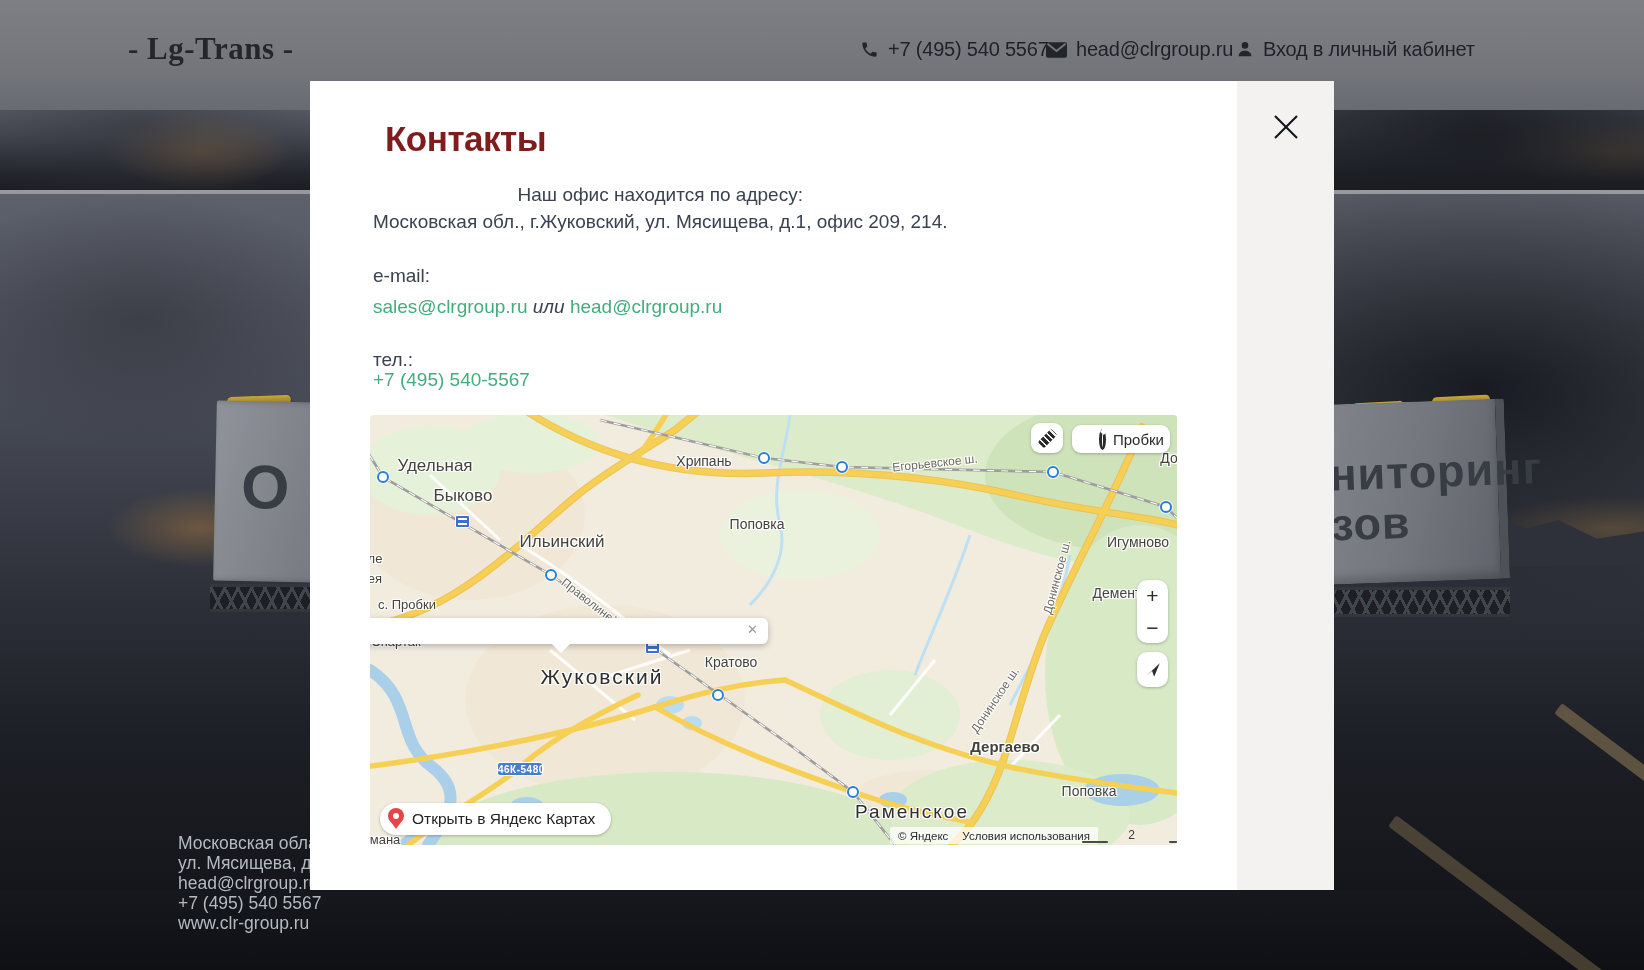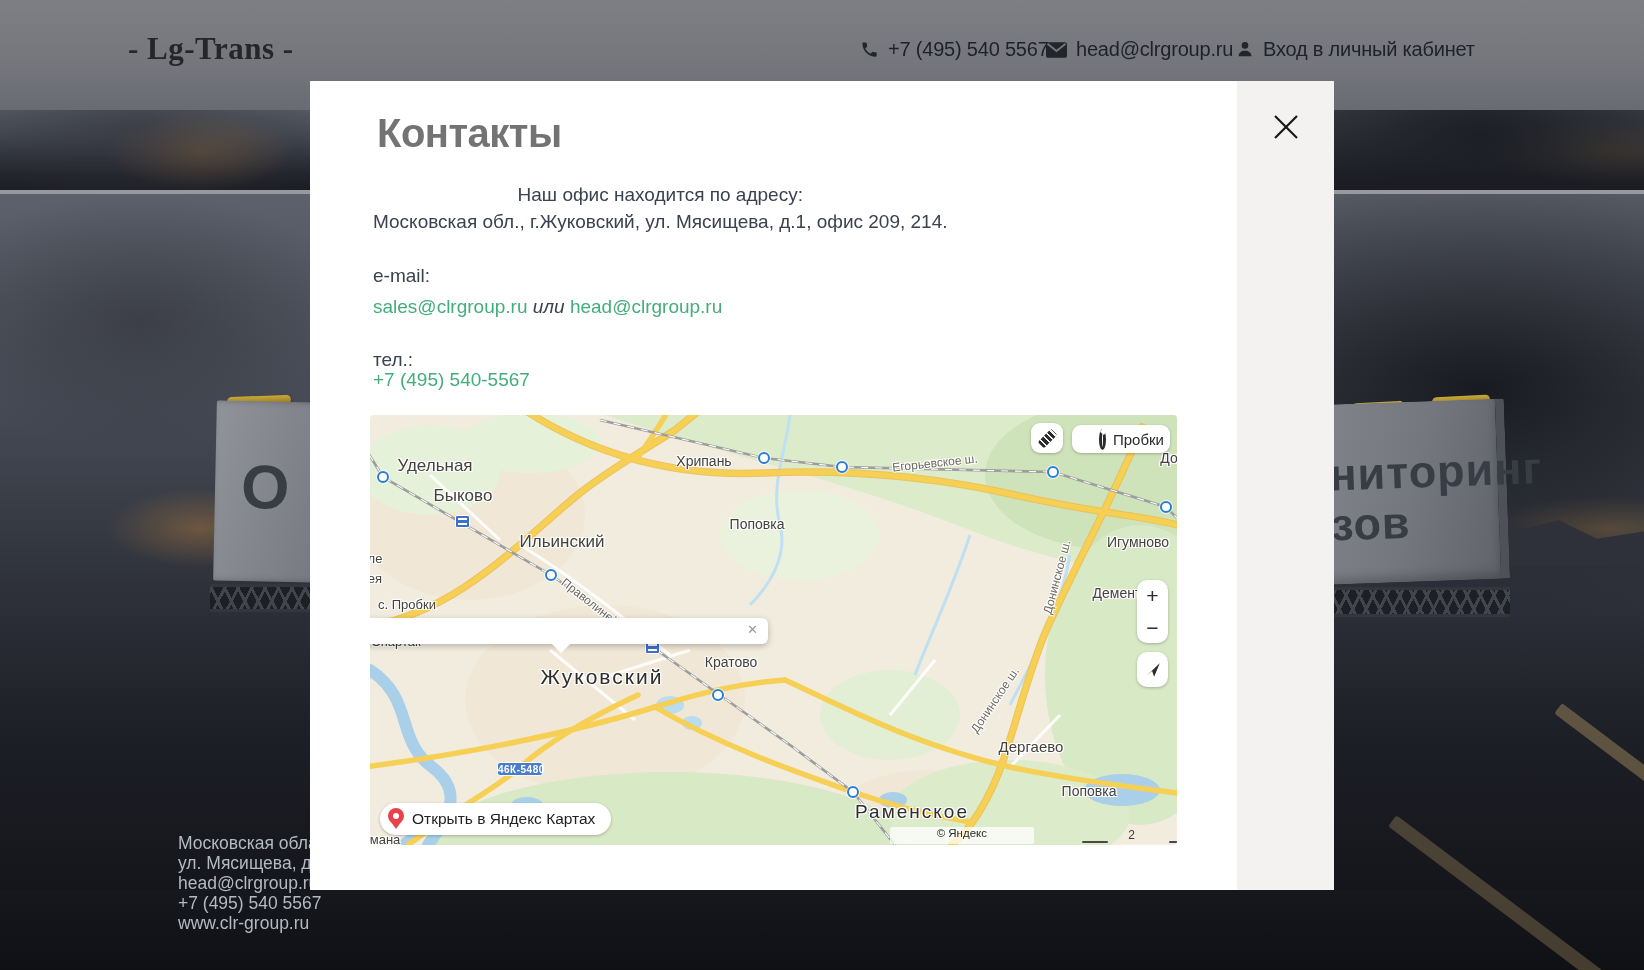--- a/index.html
+++ b/index.html
@@ -56,21 +56,21 @@
       #1d1f24;border-top:3px solid #33363d;border-bottom:3px solid #33363d;}
 
   
   .footer-text{position:absolute;left:178px;top:833px;z-index:2;color:#b4bac1;font-size:17.5px;line-height:20px;}
   .footer-text div{white-space:nowrap;}
 
   
   .modal{position:absolute;left:310px;top:81px;width:927px;height:809px;background:#ffffff;z-index:10;}
   .modal-strip{position:absolute;left:1237px;top:81px;width:97px;height:809px;background:#f3f2f0;z-index:10;}
   .close-btn{position:absolute;left:36px;top:33px;width:26px;height:26px;cursor:pointer;background:none;border:none;padding:0;}
-  .m-title{position:absolute;left:63px;top:26px;margin:4px;font-size:40px;font-weight:700;color:#737373;letter-spacing:-.5px;}
+  .m-title{position:absolute;left:63px;top:26px;margin:12px;font-size:35px;font-weight:700;color:#7f1d1d;letter-spacing:-.5px;}
   .m-par{position:absolute;left:63px;font-size:19px;line-height:27px;color:#3a4250;text-align:center;}
   .m-link{color:#44ad7c;text-decoration:none;cursor:pointer;}
   .m-sep{font-style:italic;color:#3a4250;}
 
   
   .map{position:absolute;left:60px;top:334px;width:807px;height:430px;background:#f2ecdf;
     overflow:hidden;border-radius:4px;}
   .map svg.base{position:absolute;left:0;top:0;}
   .ml{position:absolute;transform:translate(-50%,-50%);color:#44423d;white-space:nowrap;
     text-shadow:-1px -1px 0 #fff,1px -1px 0 #fff,-1px 1px 0 #fff,1px 1px 0 #fff,0 0 3px #fff;}
@@ -101,21 +101,21 @@
     box-shadow:0 1px 3px rgba(0,0,0,.25);display:flex;flex-direction:column;}
   .zoomctl button{flex:1;border:none;background:none;font-size:21px;color:#2b2b2b;cursor:pointer;line-height:1;padding:0;}
   .geo-btn{left:767px;top:237px;width:31px;height:35px;border-radius:10px;}
   .open-pill{left:10px;top:388px;height:32px;border-radius:16px;padding:0 16px 0 8px;gap:8px;font-size:15.5px;color:#222;}
   .pin{position:relative;width:16px;height:22px;}
   .pin .head{position:absolute;left:0;top:0;width:16px;height:16px;background:#e8434a;border-radius:50%;}
   .pin .hole{position:absolute;left:5px;top:5px;width:6px;height:6px;background:#fff;border-radius:50%;}
   .pin .tip{position:absolute;left:3px;top:14px;border-left:5px solid transparent;border-right:5px solid transparent;
     border-top:7px solid #e8434a;}
   .copybar{position:absolute;left:520px;top:412px;height:17px;background:rgba(255,255,255,.75);
-    display:flex;align-items:center;gap:14px;padding:0 8px;font-size:11.5px;color:#2b2b2b;border-radius:2px;flex-direction:column;}
+    display:flex;align-items:center;gap:14px;padding:0 8px;font-size:11.5px;color:#2b2b2b;border-radius:2px;}
   .copybar a{color:#2b2b2b;text-decoration:none;cursor:pointer;}
   .scalebar{position:absolute;left:712px;top:413px;display:flex;align-items:center;gap:20px;font-size:12px;color:#3c3c3c;}
   .scalebar .ln{height:2.5px;background:#4a4a4a;border-radius:1px;}
 </style>
 </head>
 <body>
 
 <div id="screen">
 
   <div class="bg-hero cloudbg">
@@ -280,21 +280,21 @@
           <span class="ml road" style="left: 565px; top: 48px; font-size: 12px; transform: translate(-50%, -50%) rotate(-6deg);">Егорьевское ш.</span>
           <span class="ml" style="left: 799px; top: 43px; font-size: 14px;">До</span>
           <span class="ml" style="left: 768px; top: 127px; font-size: 14px;">Игумново</span>
           <span class="ml" style="left: 747px; top: 178px; font-size: 14px;">Демент</span>
           <span class="ml road" style="left: 687px; top: 162px; font-size: 12px; transform: translate(-50%, -50%) rotate(-75deg);">Донинское ш.</span>
           <span class="ml road" style="left: 625px; top: 285px; font-size: 12px; transform: translate(-50%, -50%) rotate(-56deg);">Донинское ш.</span>
           <span class="ml road" style="left: 220px; top: 187px; font-size: 12px; transform: translate(-50%, -50%) rotate(38deg);">Праволиней</span>
           <span class="ml" style="left: 26px; top: 226px; font-size: 13px;">Спартак</span>
           <span class="ml city" style="left: 232px; top: 262px; font-size: 21px;">Жуковский</span>
           <span class="ml" style="left: 361px; top: 247px; font-size: 14px;">Кратово</span>
-          <span class="ml" style="left: 661px; top: 331px; font-size: 15px;">Дергаево</span>
+          <span class="ml" style="left: 635px; top: 331px; font-size: 15px; font-weight: bold;">Дергаево</span>
           <span class="ml city" style="left: 542px; top: 397px; font-size: 19px;">Раменское</span>
           <span class="ml" style="left: 719px; top: 376px; font-size: 14px;">Поповка</span>
           <span class="ml" style="left: 15px; top: 424px; font-size: 13px;">мана</span>
         </div>
       <div style="position:absolute;inset:0;">
           <div class="mk" style="left: 13px; top: 62px;"></div>
           <div class="mk" style="left: 181px; top: 160px;"></div>
           <div class="mk" style="left: 394px; top: 43px;"></div>
           <div class="mk" style="left: 472px; top: 52px;"></div>
           <div class="mk" style="left: 683px; top: 57px;"></div>

